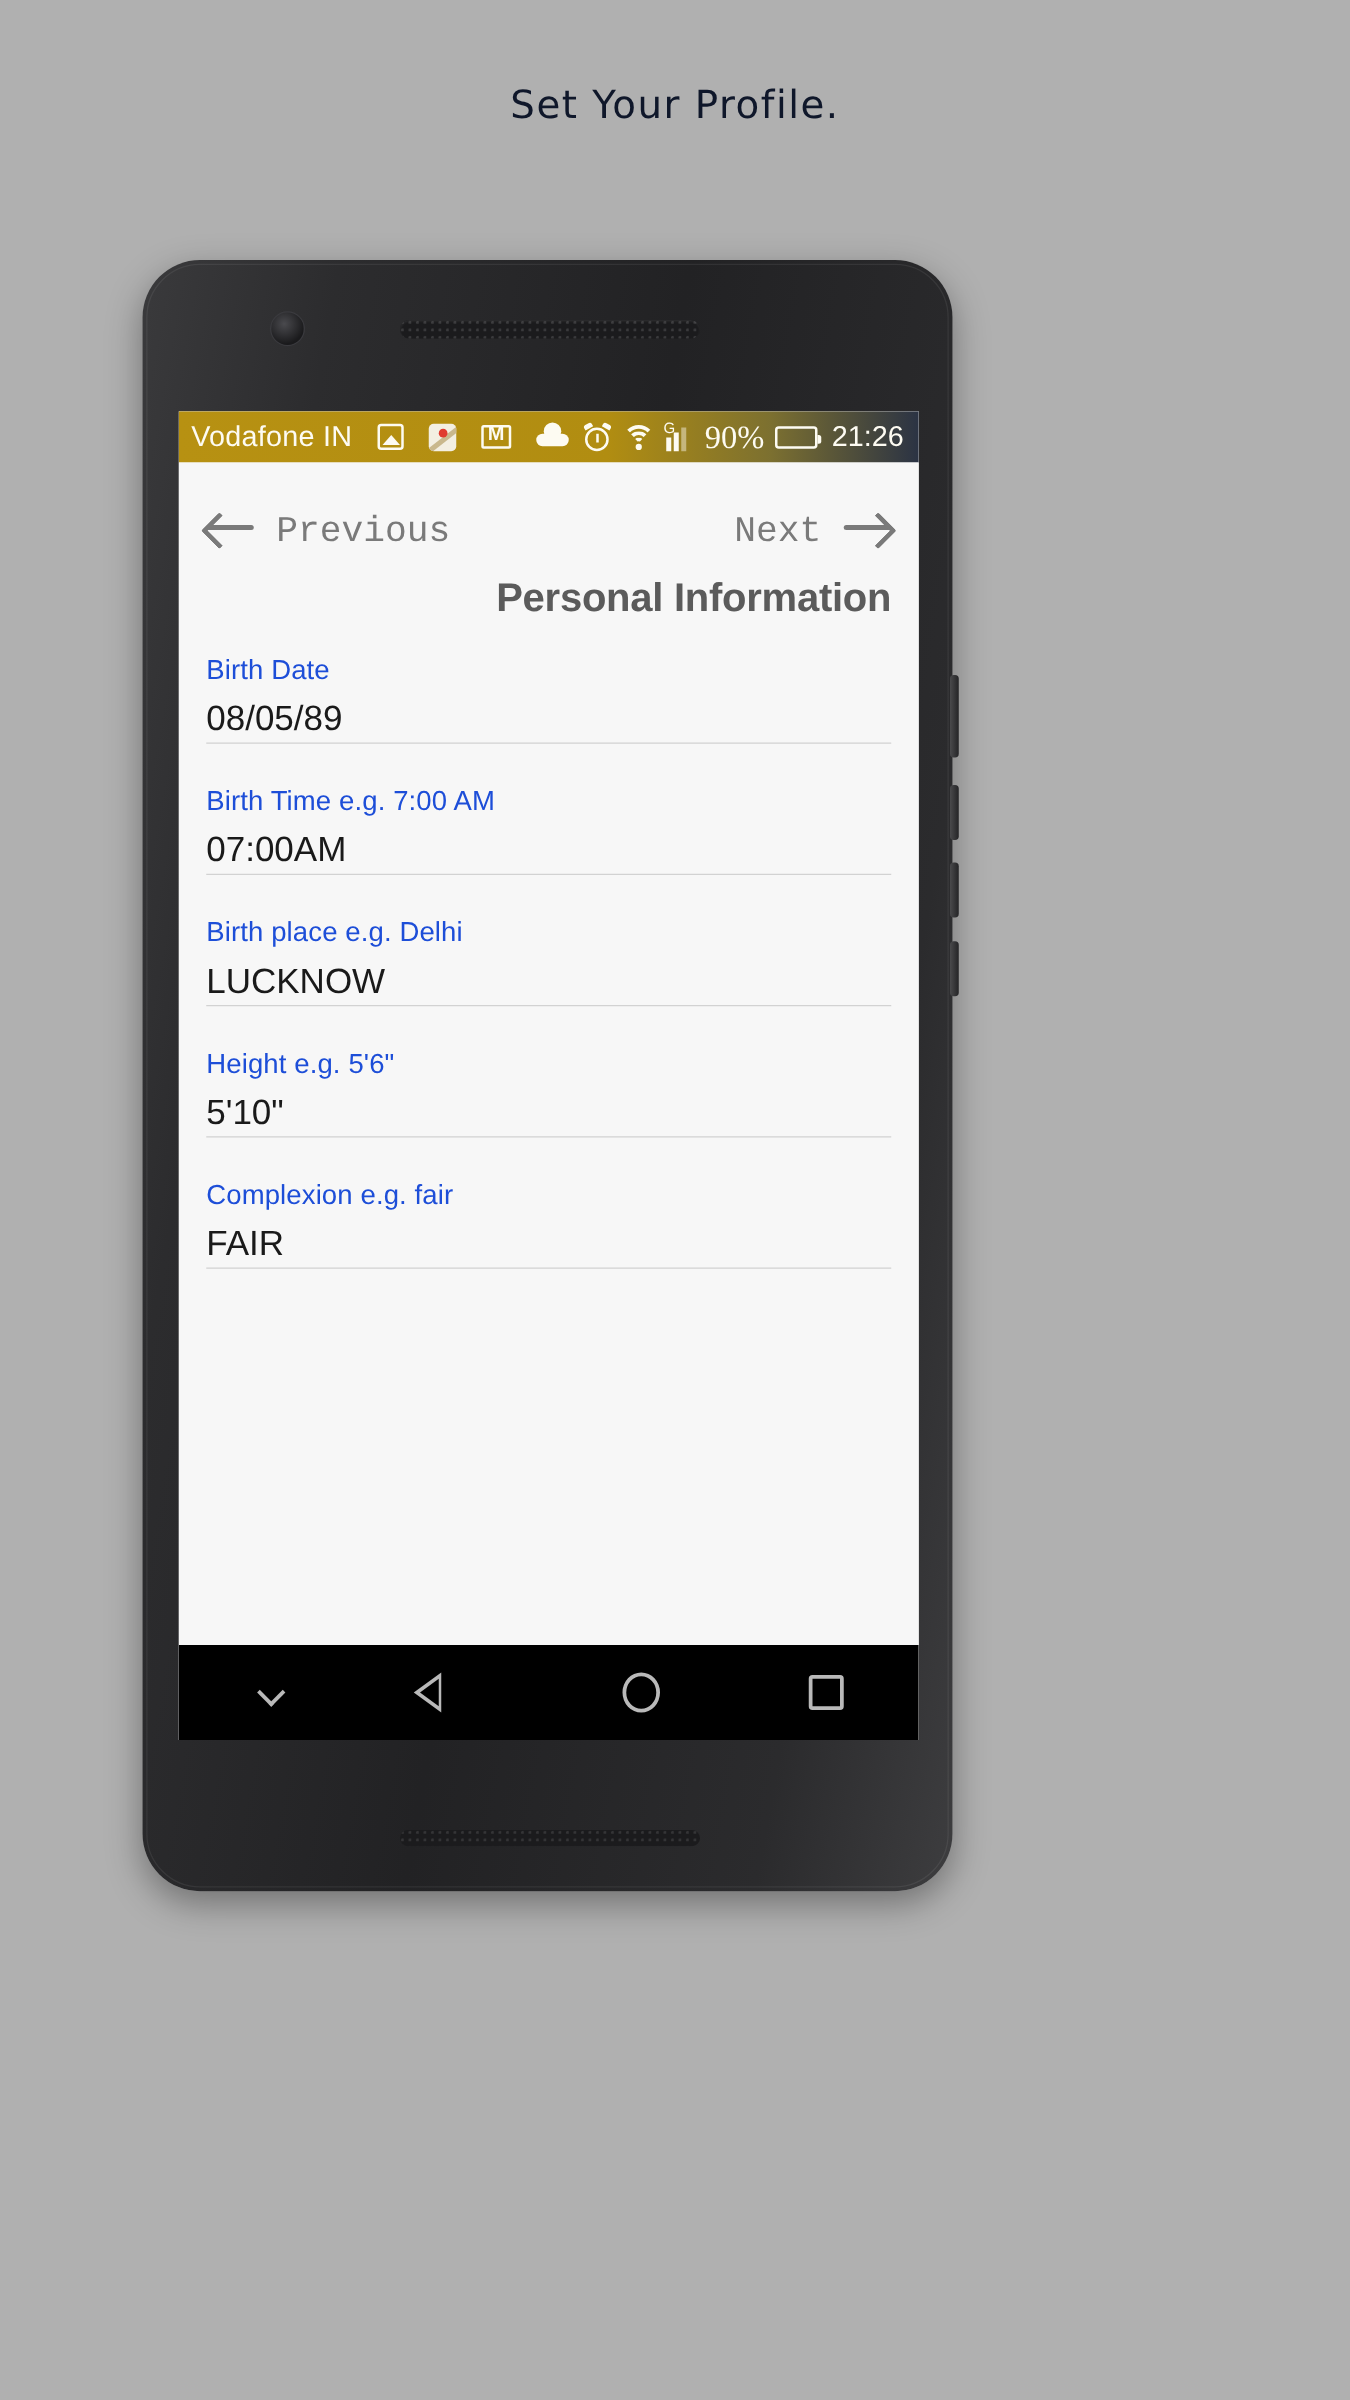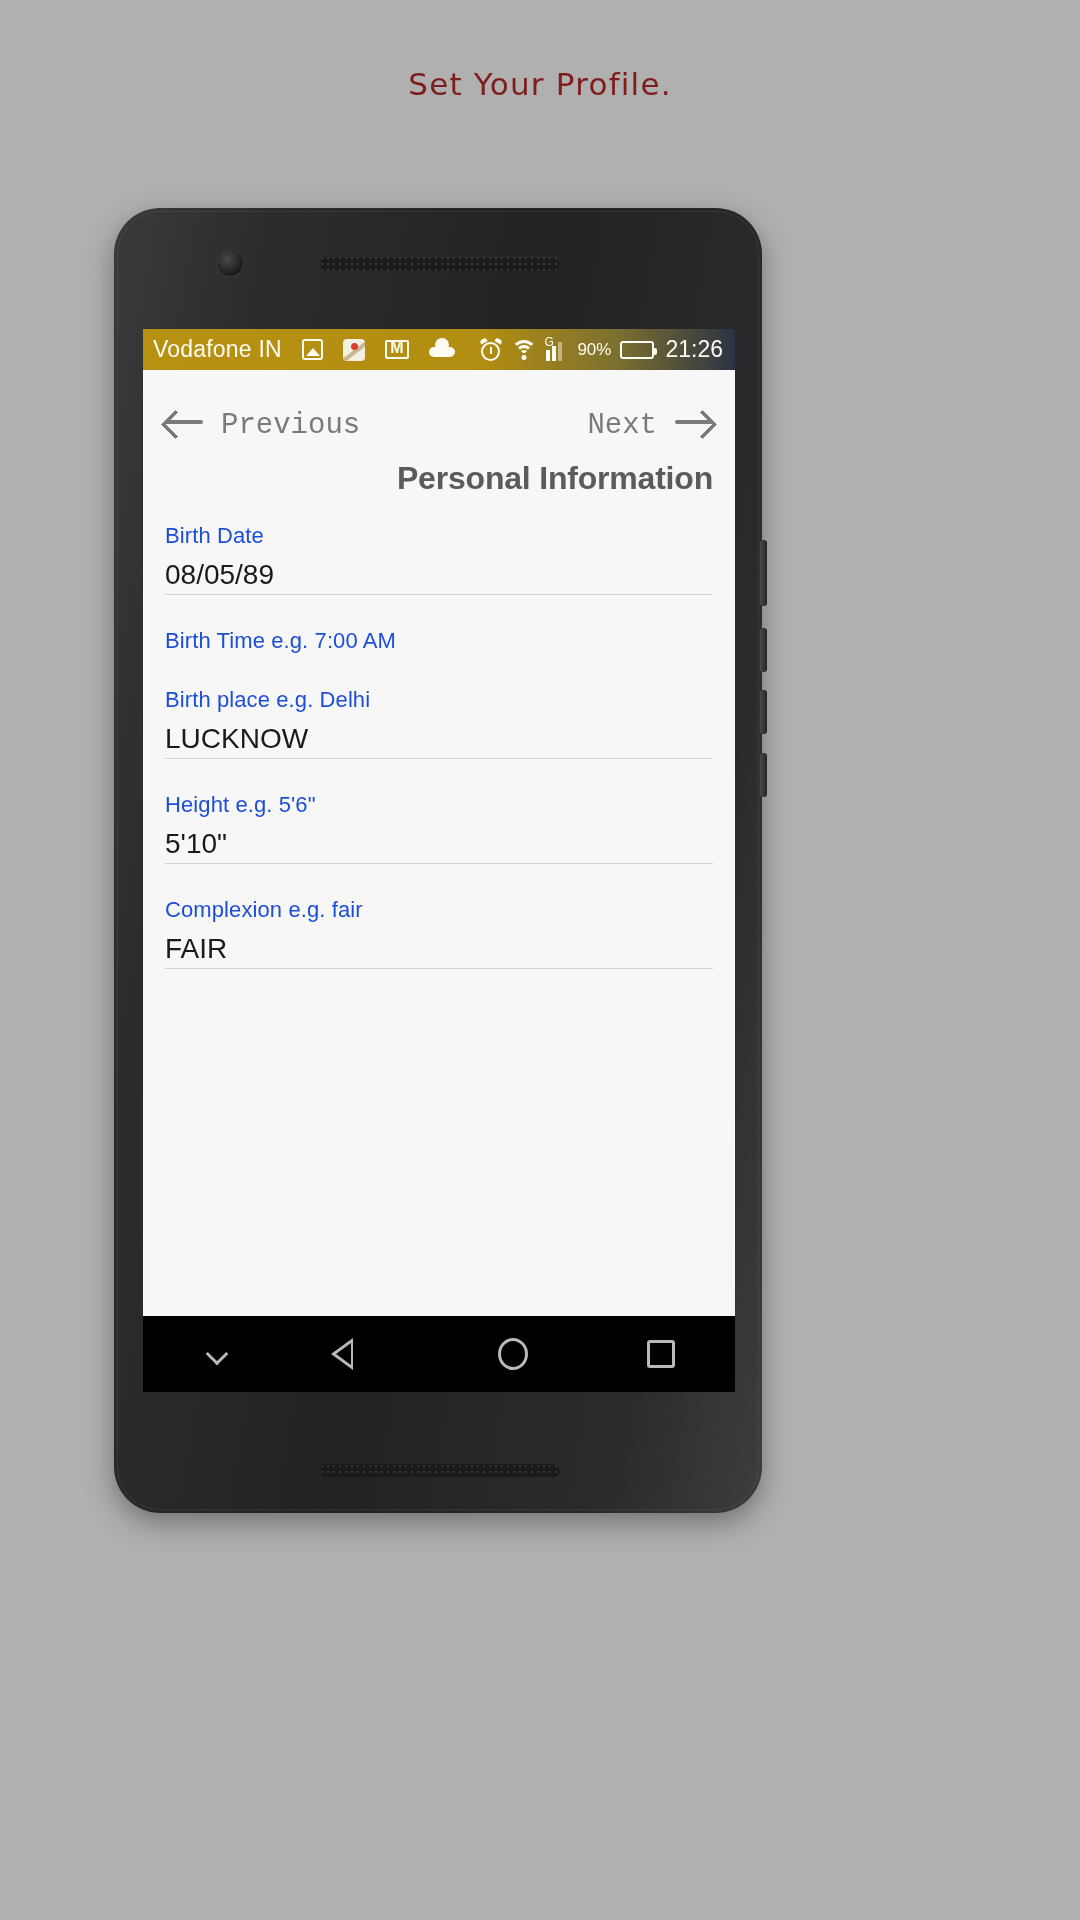--- a/index.html
+++ b/index.html
@@ -18,21 +18,21 @@
 
   
   .caption {
     position: absolute;
     top: 66px;
     left: 0;
     width: 1080px;
     text-align: center;
     font-size: 31px;
     letter-spacing: 1.2px;
-    color: #7f1d1d;
+    color: #0f172a;
     font-family: "DejaVu Sans", sans-serif;
   }
 
   
   .phone {
     position: absolute;
     left: 114px;
     top: 208px;
     width: 648px;
     height: 1305px;
@@ -172,21 +172,21 @@
   .ic-wifi i.d { width: 5px; height: 5px; top: 15px; border-radius:50%; background:#fdfbf2; border:none; }
 
   .ic-signal { display: flex; align-items: flex-end; gap: 2px; height: 22px; position: relative; padding-top: 8px; }
   .ic-signal b { display:block; width:4px; background:#fdfbf2; }
   .ic-signal b:nth-child(1){ height:7px; }
   .ic-signal b:nth-child(2){ height:11px; }
   .ic-signal b:nth-child(3){ height:15px; }
   .ic-signal b:nth-child(4){ height:19px; opacity:.45; }
   .ic-signal .gtag { position:absolute; left:-2px; top:-3px; font-size:12px; line-height:12px; color:#fdfbf2; }
 
-  .sb-battpct { font-size: 17px; }
+  .sb-battpct { font-size: 26px; font-family: Liberation Serif, serif; }
   .ic-batt { width: 34px; height: 18px; border: 2px solid #fdfbf2; border-radius: 3px; position: relative; padding: 2px; }
   .ic-batt::after { content:""; position:absolute; right:-5px; top:5px; width:3px; height:7px; background:#fdfbf2; border-radius:0 2px 2px 0; }
   .ic-batt .fill { height: 100%; width: 90%; background: #fdfbf2; }
   .sb-time { font-size: 23px; margin-left: 2px; }
 
   
   .app {
     background: #f7f7f7;
     height: 1022px;
     padding: 0 22px;
@@ -359,20 +359,21 @@
 
       <div class="form">
 
         <div class="field">
           <div class="field-label">Birth Date</div>
           <div class="field-value">08/05/89</div>
         </div>
 
         <div class="field">
           <div class="field-label">Birth Time e.g. 7:00 AM</div>
+          <div class="field-value">07:00AM</div>
         </div>
 
         <div class="field">
           <div class="field-label">Birth place e.g. Delhi</div>
           <div class="field-value">LUCKNOW</div>
         </div>
 
         <div class="field">
           <div class="field-label">Height e.g. 5'6"</div>
           <div class="field-value">5'10"</div>

